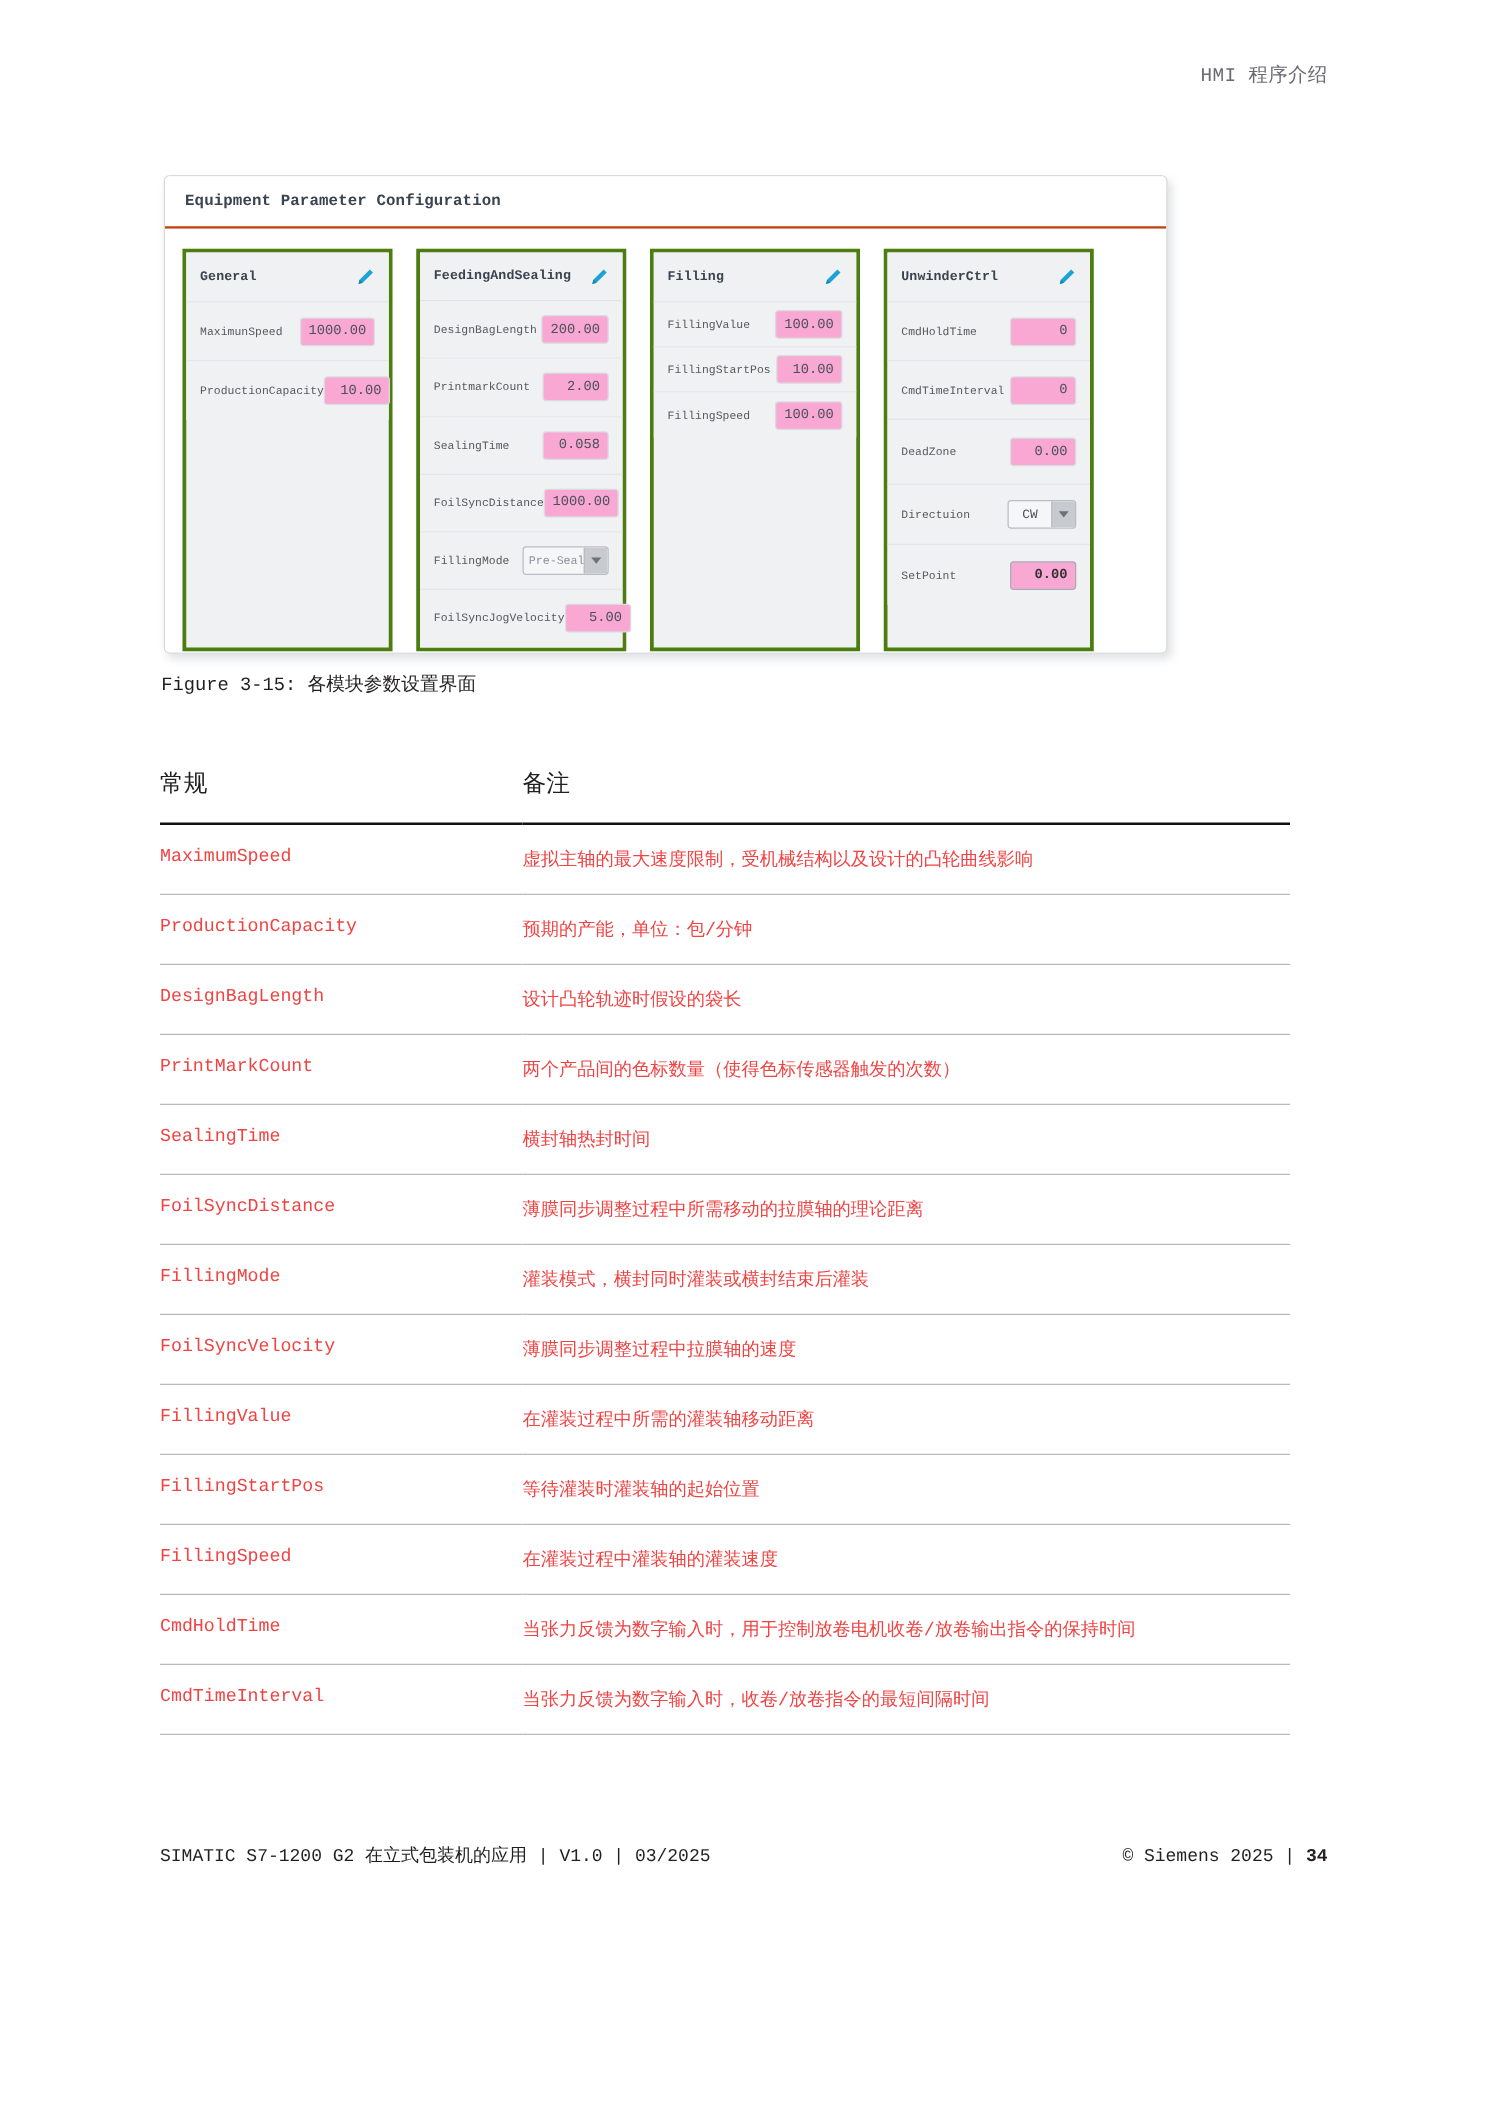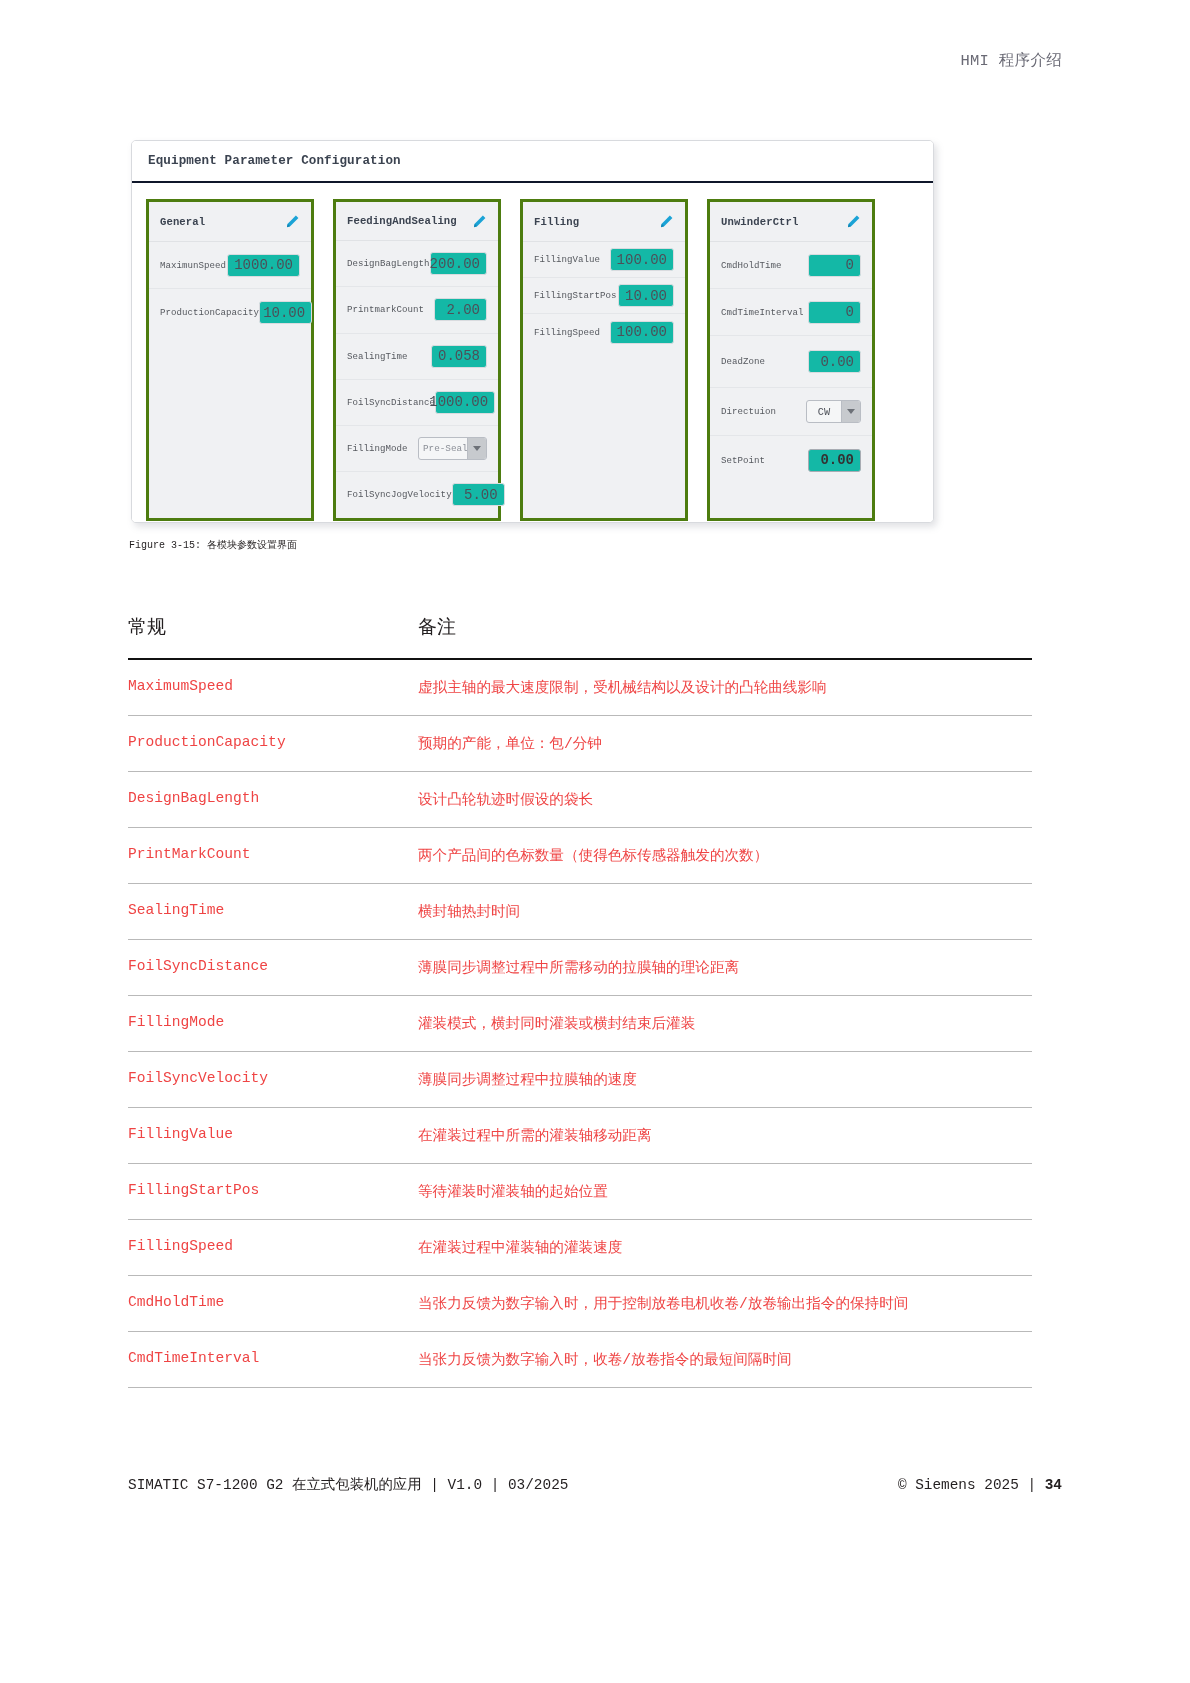--- a/index.html
+++ b/index.html
@@ -46,21 +46,21 @@
     box-shadow: 3px 4px 7px rgba(120,125,135,0.22);
     overflow: hidden;
   }
 
   .hmi-titlebar {
     height: 42px;
     padding: 0 0 0 16px;
     display: flex;
     align-items: center;
     background: #ffffff;
-    border-bottom: 2px solid #0f172a;
+    border-bottom: 2px solid #c2410c;
   }
   .hmi-titlebar .t {
     font-size: 12.6px;
     font-weight: bold;
     color: #3b4350;
     letter-spacing: .1px;
   }
 
   .hmi-body {
     display: flex;
@@ -114,30 +114,30 @@
   .prow:last-child { border-bottom: none; }
 
   .prow .lbl {
     font-size: 9.1px;
     color: #55585e;
     white-space: nowrap;
     letter-spacing: .05px;
   }
 
   .field {
-    background: #14b8a6;
+    background: #f9a8d4;
     border: 1px solid #d9dbdf;
     border-radius: 3px;
     height: 23px;
     min-width: 53px;
     display: flex;
     align-items: center;
     justify-content: flex-end;
     padding: 0 6px;
-    font-size: 14px;
+    font-size: 11px;
     color: #4c5058;
     white-space: nowrap;
   }
   .field.wide { min-width: 60px; }
 
   .combo {
     display: flex;
     align-items: stretch;
     height: 23px;
     border: 1px solid #b9bdc4;
@@ -170,21 +170,21 @@
     border-left: 4px solid transparent;
     border-right: 4px solid transparent;
     border-top: 5px solid #6d7178;
   }
 
   
   .fig-caption {
     position: absolute;
     left: 129px;
     top: 538px;
-    font-size: 10px;
+    font-size: 15px;
     color: #231f20;
   }
 
   
   .ptable {
     position: absolute;
     left: 128px;
     top: 608px;
     width: 904px;
     border-collapse: collapse;

